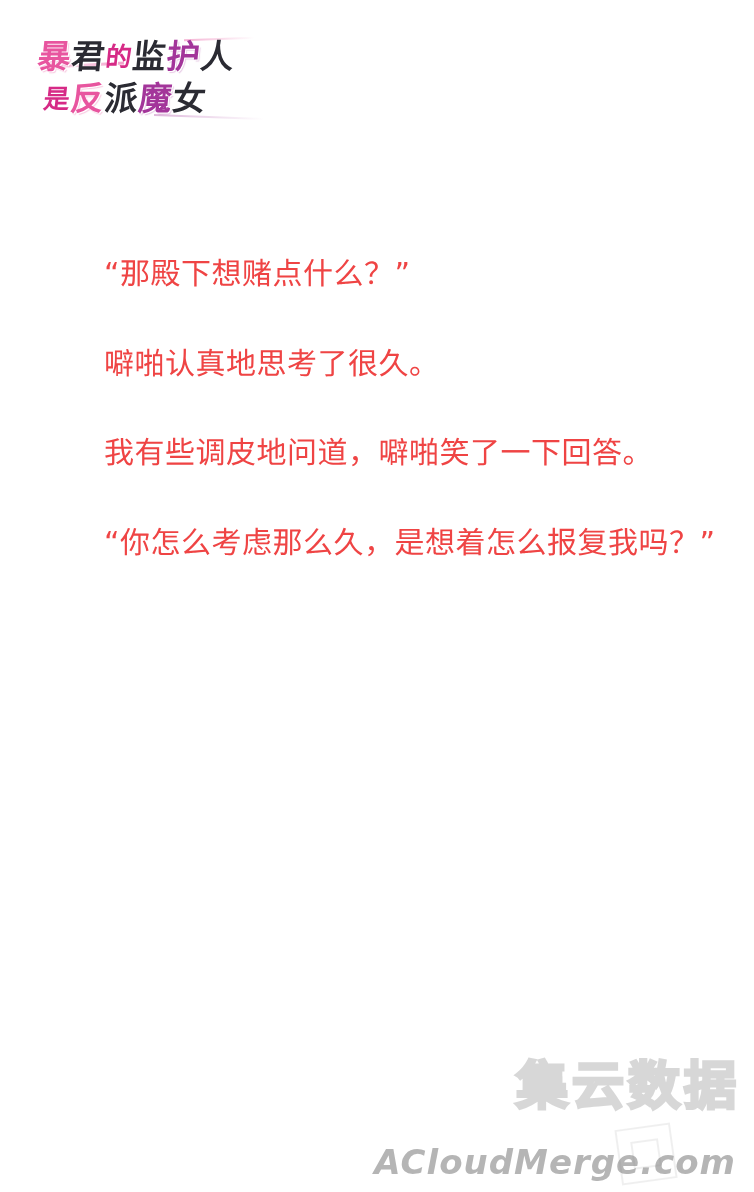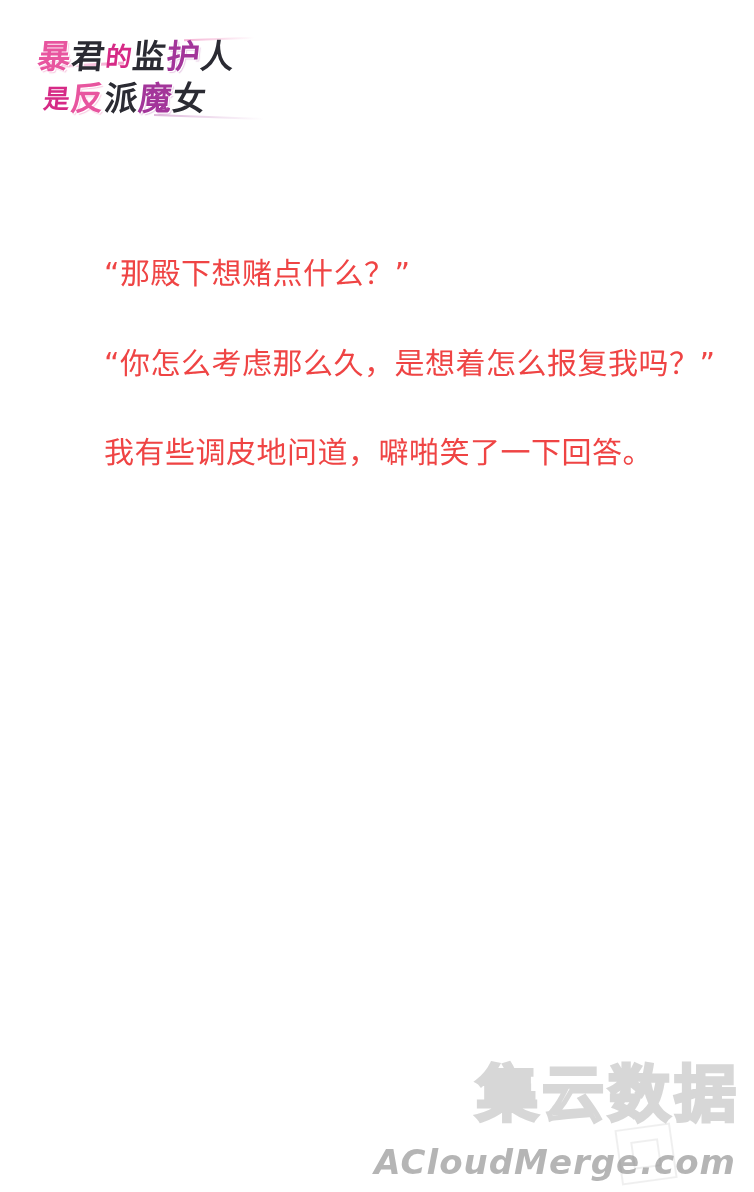--- a/index.html
+++ b/index.html
@@ -99,21 +99,21 @@
     width: 754px;
     height: 162px;
     pointer-events: none;
     user-select: none;
   }
   .wm-cn {
     position: absolute;
     right: 14px;
     top: 14px;
     font-family: "DejaVu Sans", "Liberation Sans", sans-serif;
-    font-size: 62px;
+    font-size: 52px;
     font-weight: bold;
     letter-spacing: 4px;
     color: rgba(255,255,255,0.0);
     -webkit-text-stroke: 3px rgba(150,150,150,0.38);
     text-shadow: 0 2px 0 rgba(255,255,255,0.6);
     white-space: nowrap;
   }
   .wm-en {
     position: absolute;
     right: 18px;
@@ -150,21 +150,22 @@
 <div class="logo">
   <div class="logo-deco deco-1"></div>
   <div class="logo-deco deco-2"></div>
   <div class="logo-deco deco-3"></div>
   <div class="logo-line logo-line-1"><span class="lc pink">暴</span><span class="lc dark">君</span><span class="lc magenta small">的</span><span class="lc dark">监</span><span class="lc purple">护</span><span class="lc dark">人</span></div>
   <div class="logo-line logo-line-2"><span class="lc magenta small">是</span><span class="lc pink">反</span><span class="lc dark">派</span><span class="lc purple">魔</span><span class="lc dark">女</span></div>
 </div>
 
 <div class="content">
     <p class="para">“那殿下想赌点什么？”</p>
+    <p class="para">噼啪认真地思考了很久。</p>
+    <p class="para">我有些调皮地问道，噼啪笑了一下回答。</p>
     <p class="para">“你怎么考虑那么久，是想着怎么报复我吗？”</p>
-    <p class="para">我有些调皮地问道，噼啪笑了一下回答。</p>
   </div>
 
 <div class="watermark">
   <div class="wm-cn">集云数据</div>
   <div class="wm-stamp"></div>
   <div class="wm-en">ACloudMerge.com</div>
 </div>
 
 </body></html>

